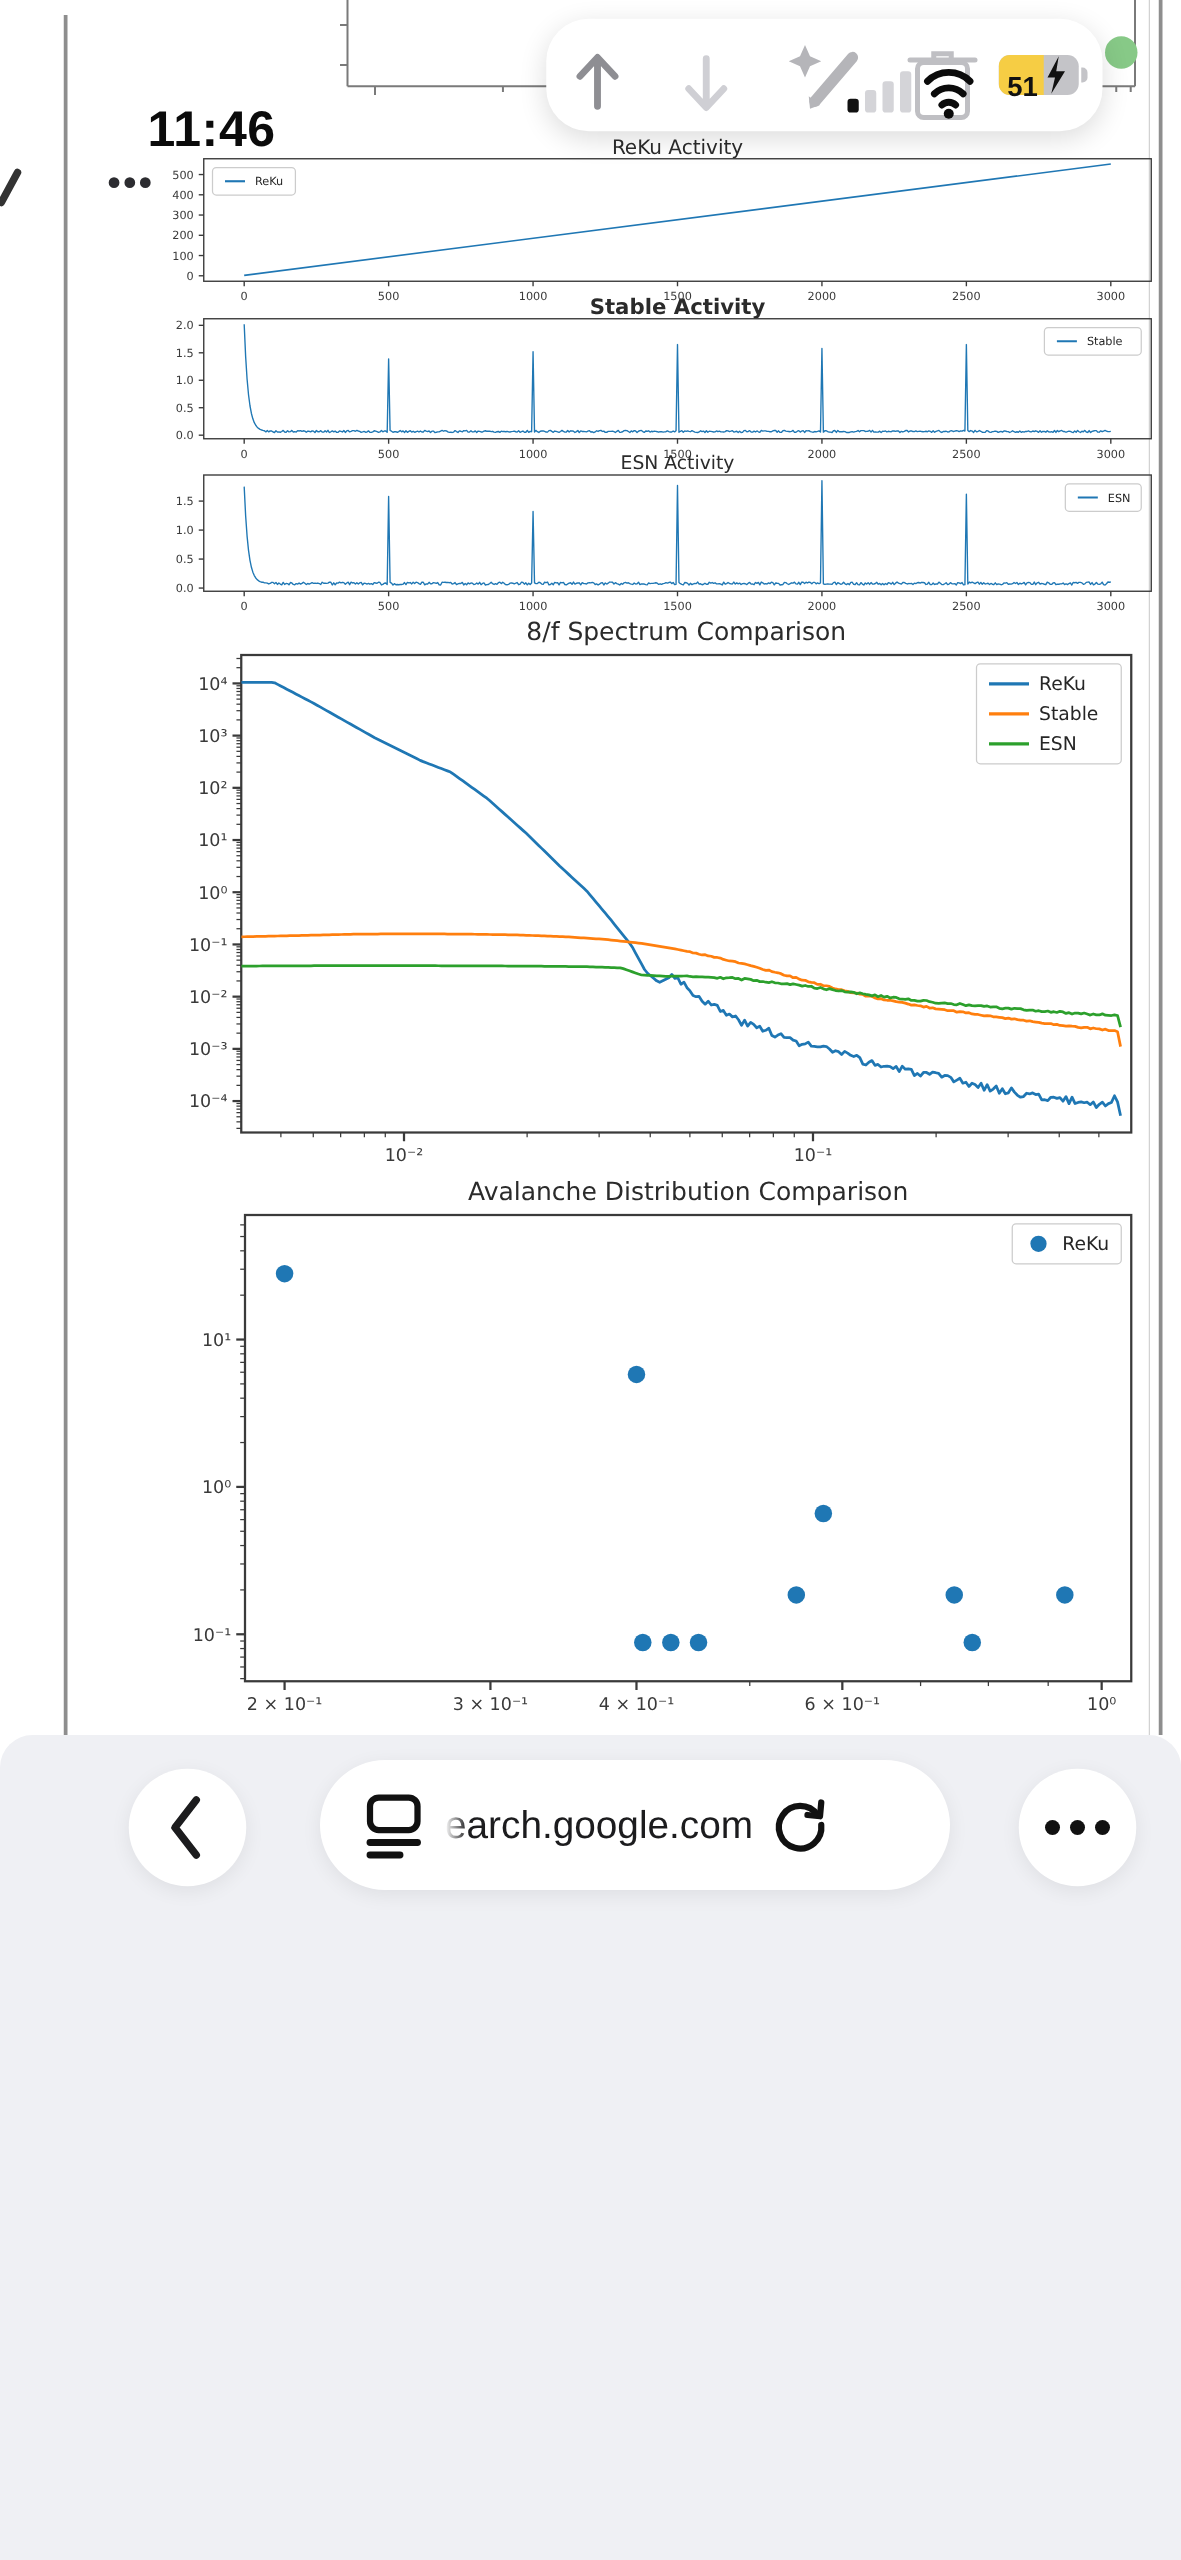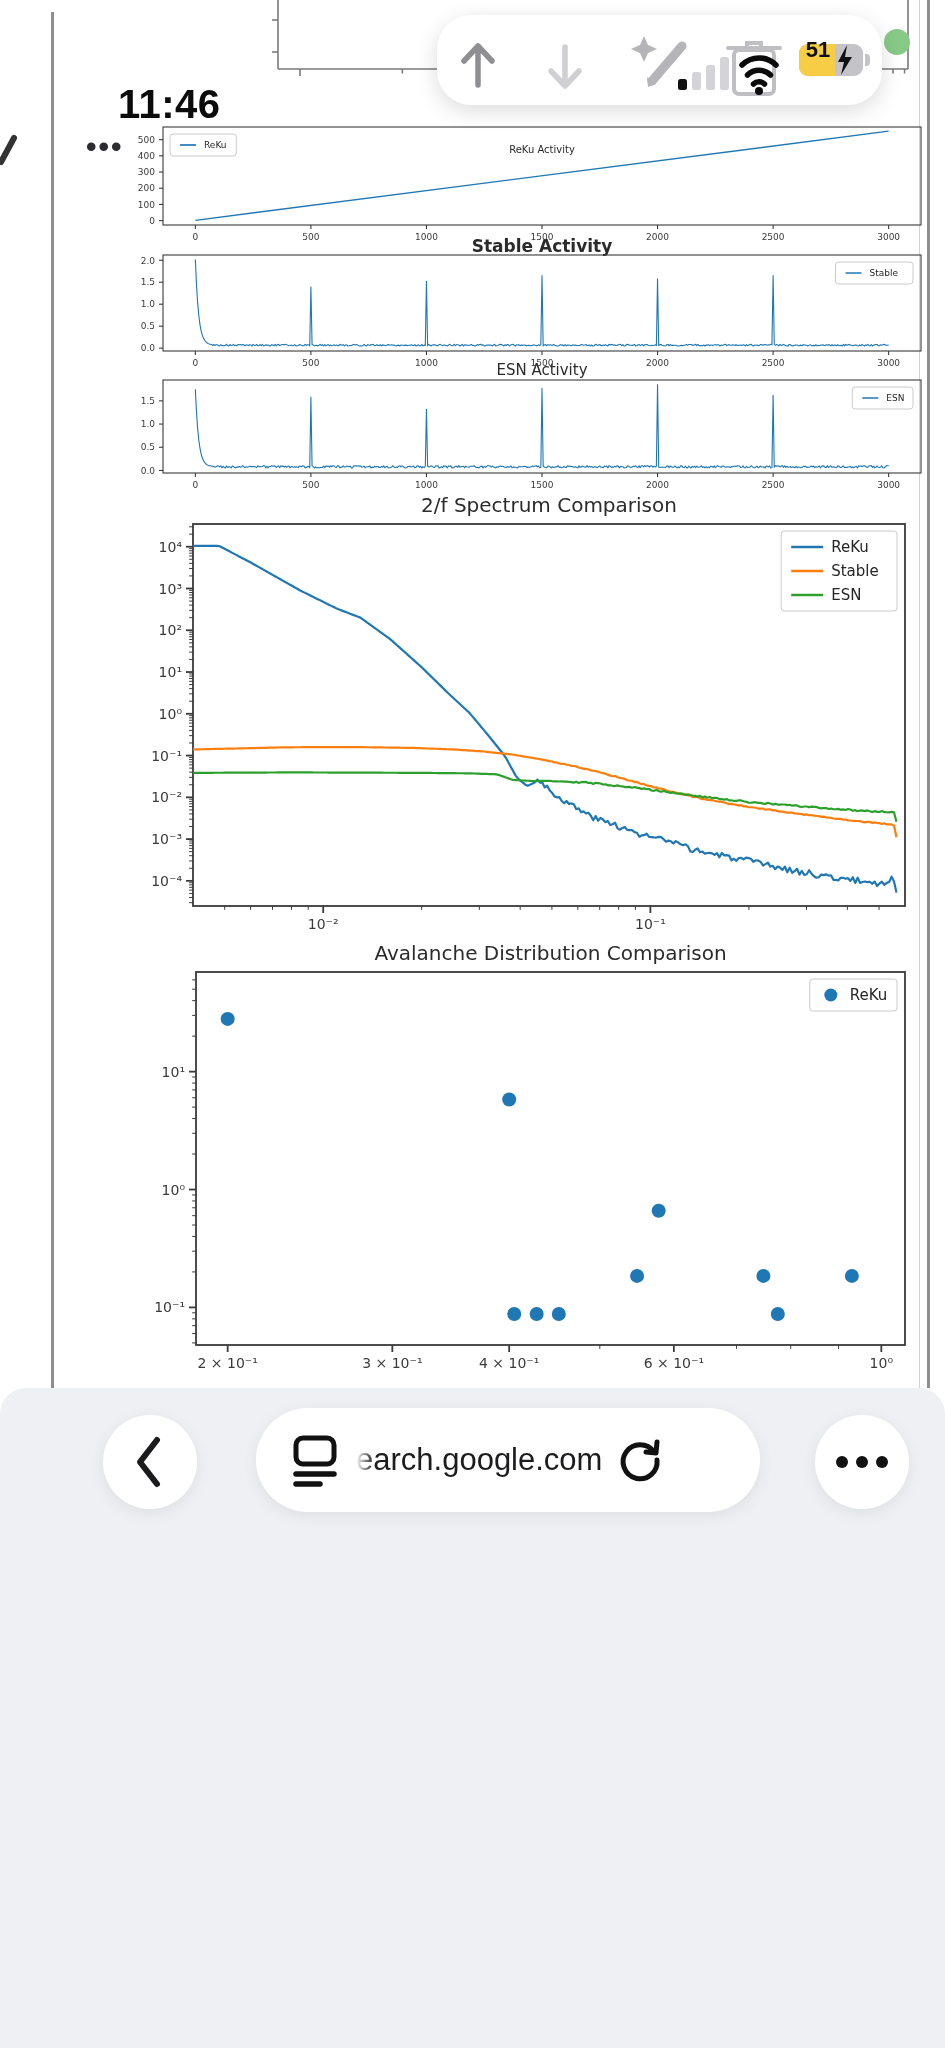--- a/index.html
+++ b/index.html
@@ -70,24 +70,24 @@
       <line x1="877.6498014742464" y1="69" x2="877.6498014742464" y2="73.5" stroke="#7a7a7a" stroke-width="1.6"></line>
       <line x1="904.5714251304389" y1="69" x2="904.5714251304389" y2="73.5" stroke="#7a7a7a" stroke-width="1.6"></line>
       <line x1="893" y1="69" x2="893" y2="73.5" stroke="#7a7a7a" stroke-width="1.6"></line>
     </svg>
   <div class="abs" id="xlabel-top">S / &lt;S&gt;</div>
 
   <div class="abs" id="green-dot"></div>
 
   <div class="abs" id="ellipsis">•••</div>
 
-  <div class="chart-title" style="left:163px;top:108px;width:758px;font-size:10px;margin-top:36px;">ReKu Activity</div>
+  <div class="chart-title" style="left:163px;top:108px;width:758px;font-size:16px;">ReKu Activity</div>
   <div class="chart-title" style="left:163px;top:236px;width:758px;font-size:17px;font-weight:bold;">Stable Activity</div>
   <div class="chart-title" style="left:163px;top:361px;width:758px;font-size:15px;">ESN Activity</div>
-  <div class="chart-title" style="left:193px;top:493px;width:712px;font-size:20px;">2/f Spectrum Comparison</div>
+  <div class="chart-title" style="left:193px;top:493px;width:712px;font-size:20px;">8/f Spectrum Comparison</div>
   <div class="chart-title" style="left:196px;top:941px;width:709px;font-size:20px;">Avalanche Distribution Comparison</div>
 
   <svg class="chart-svg" width="945" height="2048">
       <defs>
         <clipPath id="clip-reku-activity">
           <rect x="163" y="127" width="758" height="98"></rect>
         </clipPath>
       </defs>
       <rect x="163" y="127" width="758" height="98" fill="none" stroke="#3a3a3a" stroke-width="1.1"></rect>
       <line x1="195.35365853658539" y1="225" x2="195.35365853658539" y2="229" stroke="#3a3a3a" stroke-width="1.1"></line>
@@ -423,21 +423,21 @@
     <g>
       <path d="M82 50 A 24 24 0 0 1 116 50" stroke="#0b0b0b" stroke-width="5.5" fill="none" stroke-linecap="round"></path>
       <path d="M87.5 60 A 16.5 16.5 0 0 1 110.5 60" stroke="#0b0b0b" stroke-width="5.5" fill="none" stroke-linecap="round"></path>
       <path d="M93.5 69 A 8 8 0 0 1 104.5 69" stroke="#0b0b0b" stroke-width="5.5" fill="none" stroke-linecap="round"></path>
       <circle cx="99" cy="76" r="4" fill="#0b0b0b"></circle>
     </g>
   </svg>
   <div class="abs" id="battery">
     <div id="battery-fill"></div>
   </div>
-  <div class="abs" id="battery-num" style="left:799px;top:37px;">51</div>
+  <div class="abs" id="battery-num" style="left:799px;top:57px;">51</div>
   <svg class="abs" style="left:830px;top:44px;" width="30" height="32">
     <path d="M17 1 L8 18 L14 18 L11 31 L22 13 L15 13 Z" fill="#111"></path>
   </svg>
   <div class="abs" id="battery-cap"></div>
 
   <div class="abs" id="time">11:46</div>
 
   <div class="abs" id="bottom-sheet">
     <div class="nav-circle" style="left:103px;top:27px;">
       <svg width="94" height="94">

